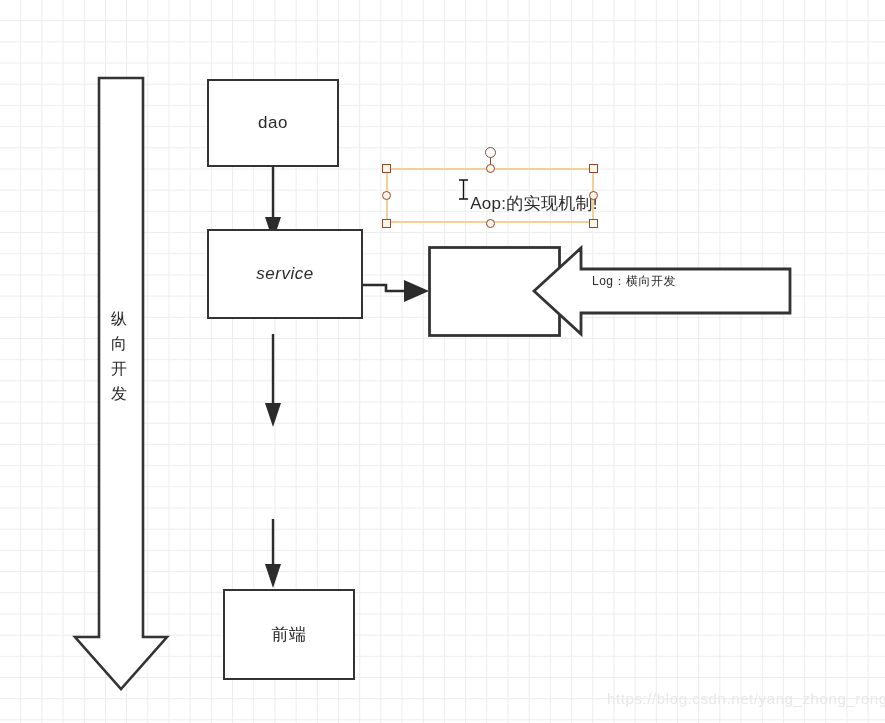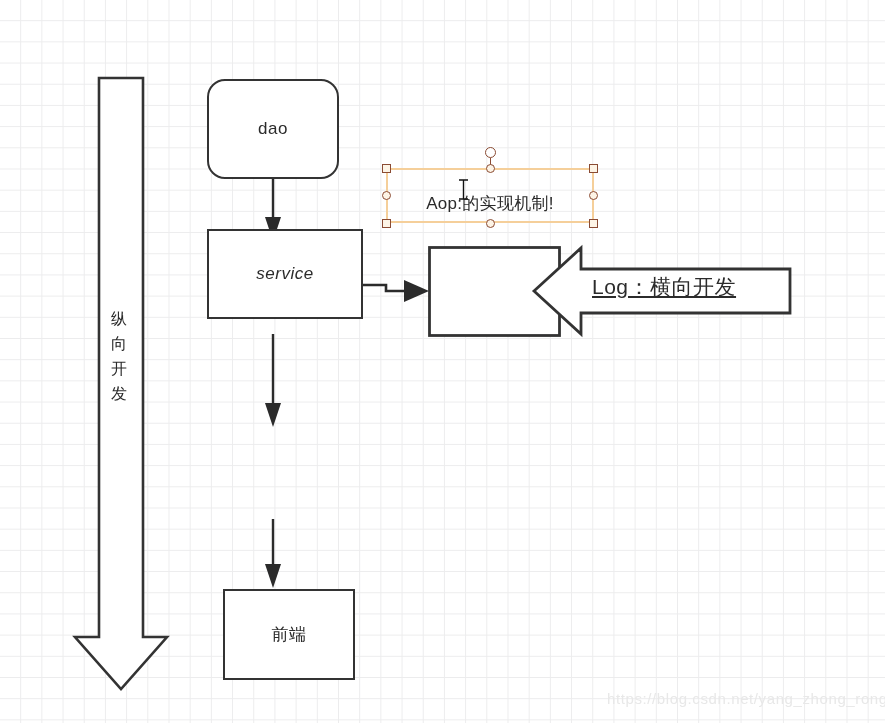--- a/index.html
+++ b/index.html
@@ -52,25 +52,24 @@
     text-align: center;
     writing-mode: horizontal-tb;
   }
   #vert-arrow-label span { display: block; }
 
   
   #log-arrow-label {
     position: absolute;
     left: 592px;
     top: 273px;
-    font-size: 21px;
+    font-size: 12px;
     color: #2b2b2b;
     white-space: nowrap;
     letter-spacing: 0.5px;
-    text-decoration: underline;
   }
 
   
   #textbox-sel {
     position: absolute;
     left: 386px;
     top: 168px;
     width: 208px;
     height: 55px;
     border: 2px solid #f5cf9a;
@@ -83,20 +82,21 @@
     top: 168px;
     width: 208px;
     height: 70px;
     display: flex;
     align-items: center;
     justify-content: center;
     font-size: 17px;
     color: #2b2b2b;
     white-space: nowrap;
     letter-spacing: 0.3px;
+    padding-left: 44px;
   }
   .handle-sq, .handle-ci {
     position: absolute;
     width: 9px;
     height: 9px;
     box-sizing: border-box;
     border: 1.6px solid #8a4b33;
     background: #fdf4e6;
   }
   .handle-ci { border-radius: 50%; }
@@ -159,21 +159,21 @@
     <g>
       <polyline points="339,285 386,285 386,291 409,291" fill="none" stroke="#2b2b2b" stroke-width="2.6"></polyline>
       <polygon points="429,291 404,280 404,302" fill="#2b2b2b"></polygon>
     </g>
 
     <rect x="429.5" y="247.5" width="130" height="88" fill="#ffffff" stroke="#333333" stroke-width="2.8"></rect>
 
     <polygon points="534,291 581,248 581,269 790,269 790,313 581,313 581,334" fill="#ffffff" stroke="#333333" stroke-width="2.8" stroke-linejoin="miter"></polygon>
   </svg>
 
-  <div class="node" style="left:207px; top:79px; width:132px; height:100px;border-radius:18px;">
+  <div class="node" style="left:207px; top:79px; width:132px; height:88px;">
     <span>dao</span>
   </div>
 
   <div class="node" style="left:207px; top:229px; width:156px; height:90px;font-style:italic;">
     <span>service</span>
   </div>
 
 
   <div class="node" style="left:223px; top:589px; width:132px; height:91px;">
     <span>前端</span>

